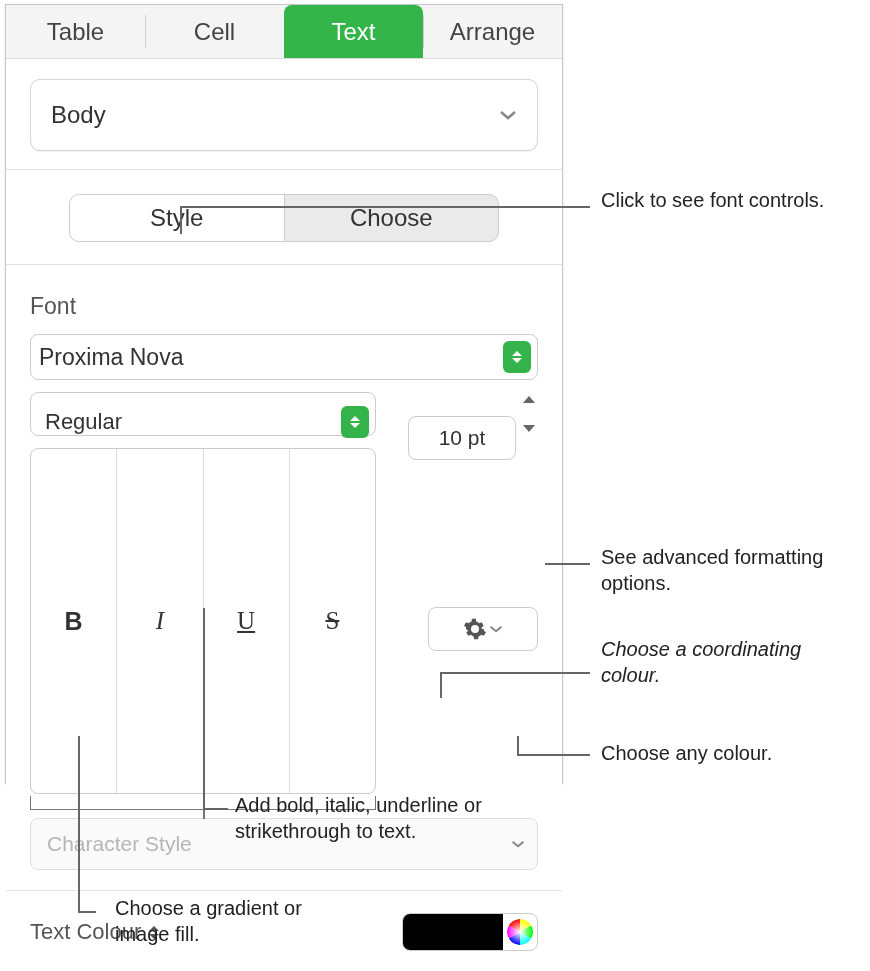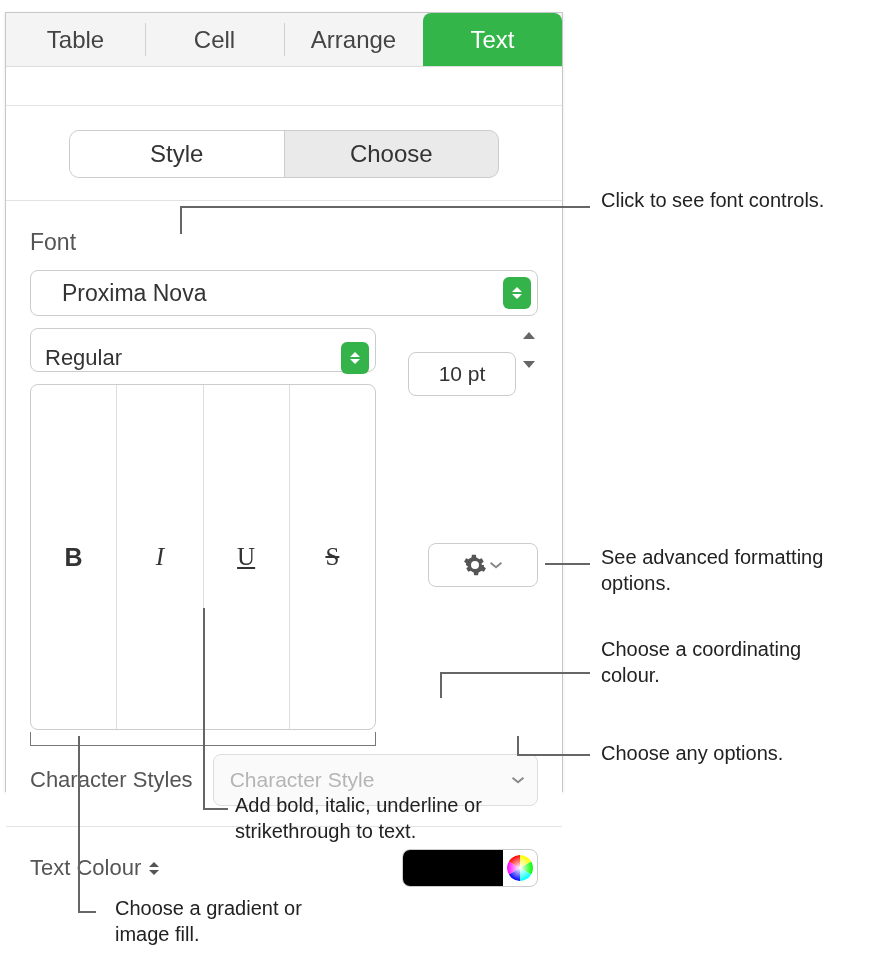--- a/index.html
+++ b/index.html
@@ -8,21 +8,21 @@
     background: #fff;
     width: 870px;
     height: 971px;
     position: relative;
     font-size: 22px;
     color: #333;
   }
   .panel {
     position: absolute;
     left: 5px;
-    top: 12px;
+    top: 4px;
     width: 558px;
     height: 780px;
     border: 1px solid #c7c7c7;
     background: #c4b5fd;
     box-shadow: 0 1px 3px rgba(0,0,0,0.1);
   }
   .top-tabs {
     display: flex;
     height: 54px;
     background: #f4f4f4;
@@ -110,21 +110,21 @@
   .font-select {
     margin-top: 14px;
     height: 46px;
     width: 100%;
     border: 1px solid #ccc;
     border-radius: 8px;
     background: #fff;
     display:flex;
     align-items:center;
     justify-content:space-between;
-    padding: 0 6px 0 31px;
+    padding: 0 6px 0 8px;
     font-size: 23px;
   }
   .green-stepper {
     width: 28px;
     height: 32px;
     background: #35b34b;
     border-radius: 6px;
     position: relative;
     display:flex;
     flex-direction:column;
@@ -342,25 +342,31 @@
   .hline { height:1.5px; }
   .vline { width:1.5px; }
 </style>
 </head>
 <body>
 
 <div class="panel">
   <div class="top-tabs">
     <div class="top-tab">Table</div>
     <div class="top-tab">Cell</div>
+    <div class="top-tab active">Text</div>
     <div class="top-tab">Arrange</div>
-    <div class="top-tab active">Text</div>
   </div>
   <div class="panel-body">
 
+    <div class="style-select">
+      <span>Body</span>
+      <svg class="chevron-down" viewBox="0 0 18 10">
+          <path d="M2 2 L9 8 L16 2"></path>
+        </svg>
+    </div>
 
     <div class="section-divider"></div>
 
     <div class="seg-control">
       <div class="seg-item active">Style</div>
       <div class="seg-item">Choose</div>
     </div>
 
     <div class="section-divider" style="margin-top:22px"></div>
 
@@ -407,21 +413,20 @@
         <svg class="gear-svg" viewBox="0 0 24 24">
           <path fill="#555" d="M12 8a4 4 0 100 8 4 4 0 000-8zm9 4c0 .6-.05 1.18-.15 1.74l2.1 1.63-2 3.46-2.47-1a9 9 0 01-3 1.74l-.38 2.63h-4l-.38-2.63a9 9 0 01-3-1.74l-2.47 1-2-3.46 2.1-1.63A9 9 0 013 12c0-.6.05-1.18.15-1.74L1.05 8.63l2-3.46 2.47 1a9 9 0 013-1.74L8.9 1.8h4l.38 2.63a9 9 0 013 1.74l2.47-1 2 3.46-2.1 1.63c.1.56.15 1.14.15 1.74z"></path>
         </svg>
         <svg class="chevron-down" style="width:14px;height:8px" viewBox="0 0 18 10">
             <path d="M2 2 L9 8 L16 2"></path>
           </svg>
       </div>
     </div>
 
     <div class="charstyle-row">
-      <div class="charstyle-label">Character Styles</div>
       <div class="charstyle-select">
         <span>Character Style</span>
         <svg class="chevron-down" style="width:14px;height:8px" viewBox="0 0 18 10">
             <path stroke="#bbb" d="M2 2 L9 8 L16 2"></path>
           </svg>
       </div>
     </div>
 
     <div class="section-divider" style="margin-top:20px"></div>
 
@@ -462,25 +467,25 @@
 
 <div class="line vline" style="left:180px; top:206px; height:28px;"></div>
 <div class="line hline" style="left:180px; top:206px; width:410px;"></div>
 <div class="callout" style="left:601px; top:187px; width:250px;">Click to see font controls.</div>
 
 <div class="line hline" style="left:545px; top:563px; width:45px;"></div>
 <div class="callout" style="left:601px; top:544px; width:260px;">See advanced formatting options.</div>
 
 <div class="line vline" style="left:440px; top:672px; height:26px;"></div>
 <div class="line hline" style="left:440px; top:672px; width:150px;"></div>
-<div class="callout" style="left:601px; top:636px; width:260px;">Choose a coordinating colour.</div>
+<div class="callout" style="left:601px; top:636px; width:260px;font-style:italic;">Choose a coordinating colour.</div>
 
 <div class="line vline" style="left:517px; top:736px; height:18px;"></div>
 <div class="line hline" style="left:517px; top:754px; width:73px;"></div>
-<div class="callout" style="left:601px; top:740px; width:260px;">Choose any options.</div>
+<div class="callout" style="left:601px; top:740px; width:260px;">Choose any colour.</div>
 
 <div class="line vline" style="left:203px; top:608px; height:200px;"></div>
 <div class="line hline" style="left:203px; top:808px; width:25px;"></div>
 <div class="callout" style="left:235px; top:792px; width:320px;">Add bold, italic, underline or strikethrough to text.</div>
 
 <div class="line vline" style="left:78px; top:736px; height:175px;"></div>
 <div class="line hline" style="left:78px; top:911px; width:18px;"></div>
 <div class="callout" style="left:115px; top:895px; width:240px;">Choose a gradient or image fill.</div>
 
 </body></html>

